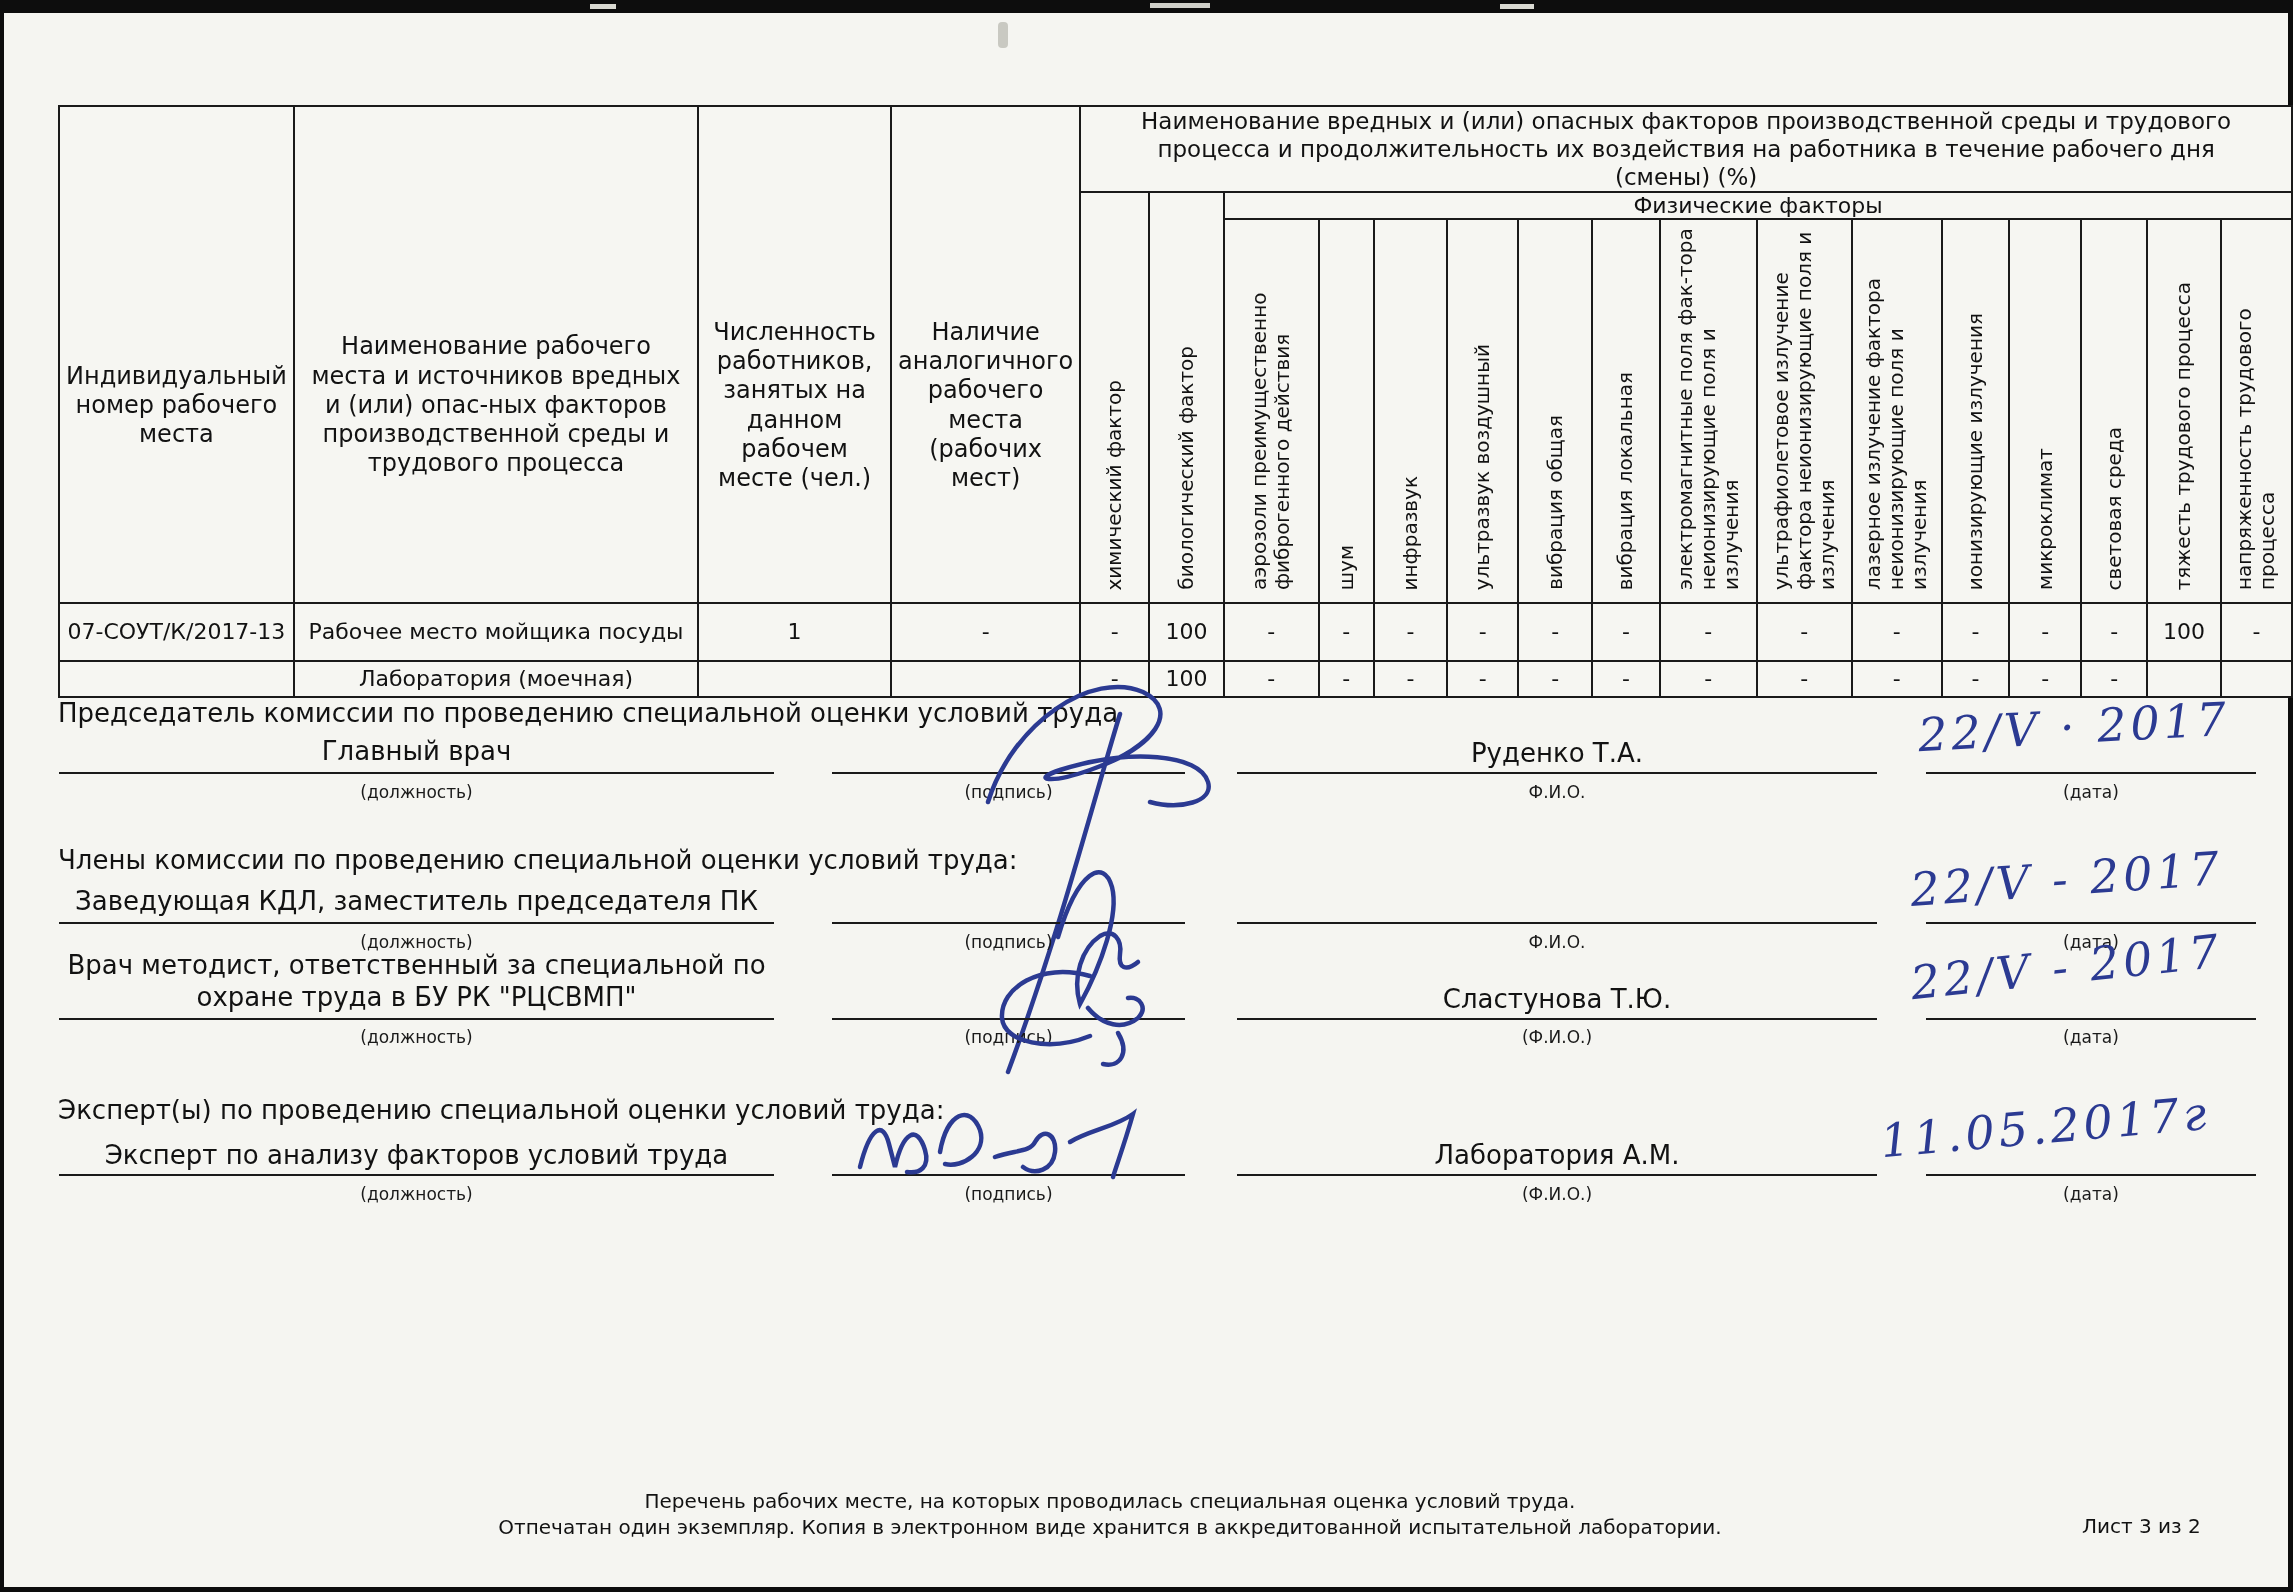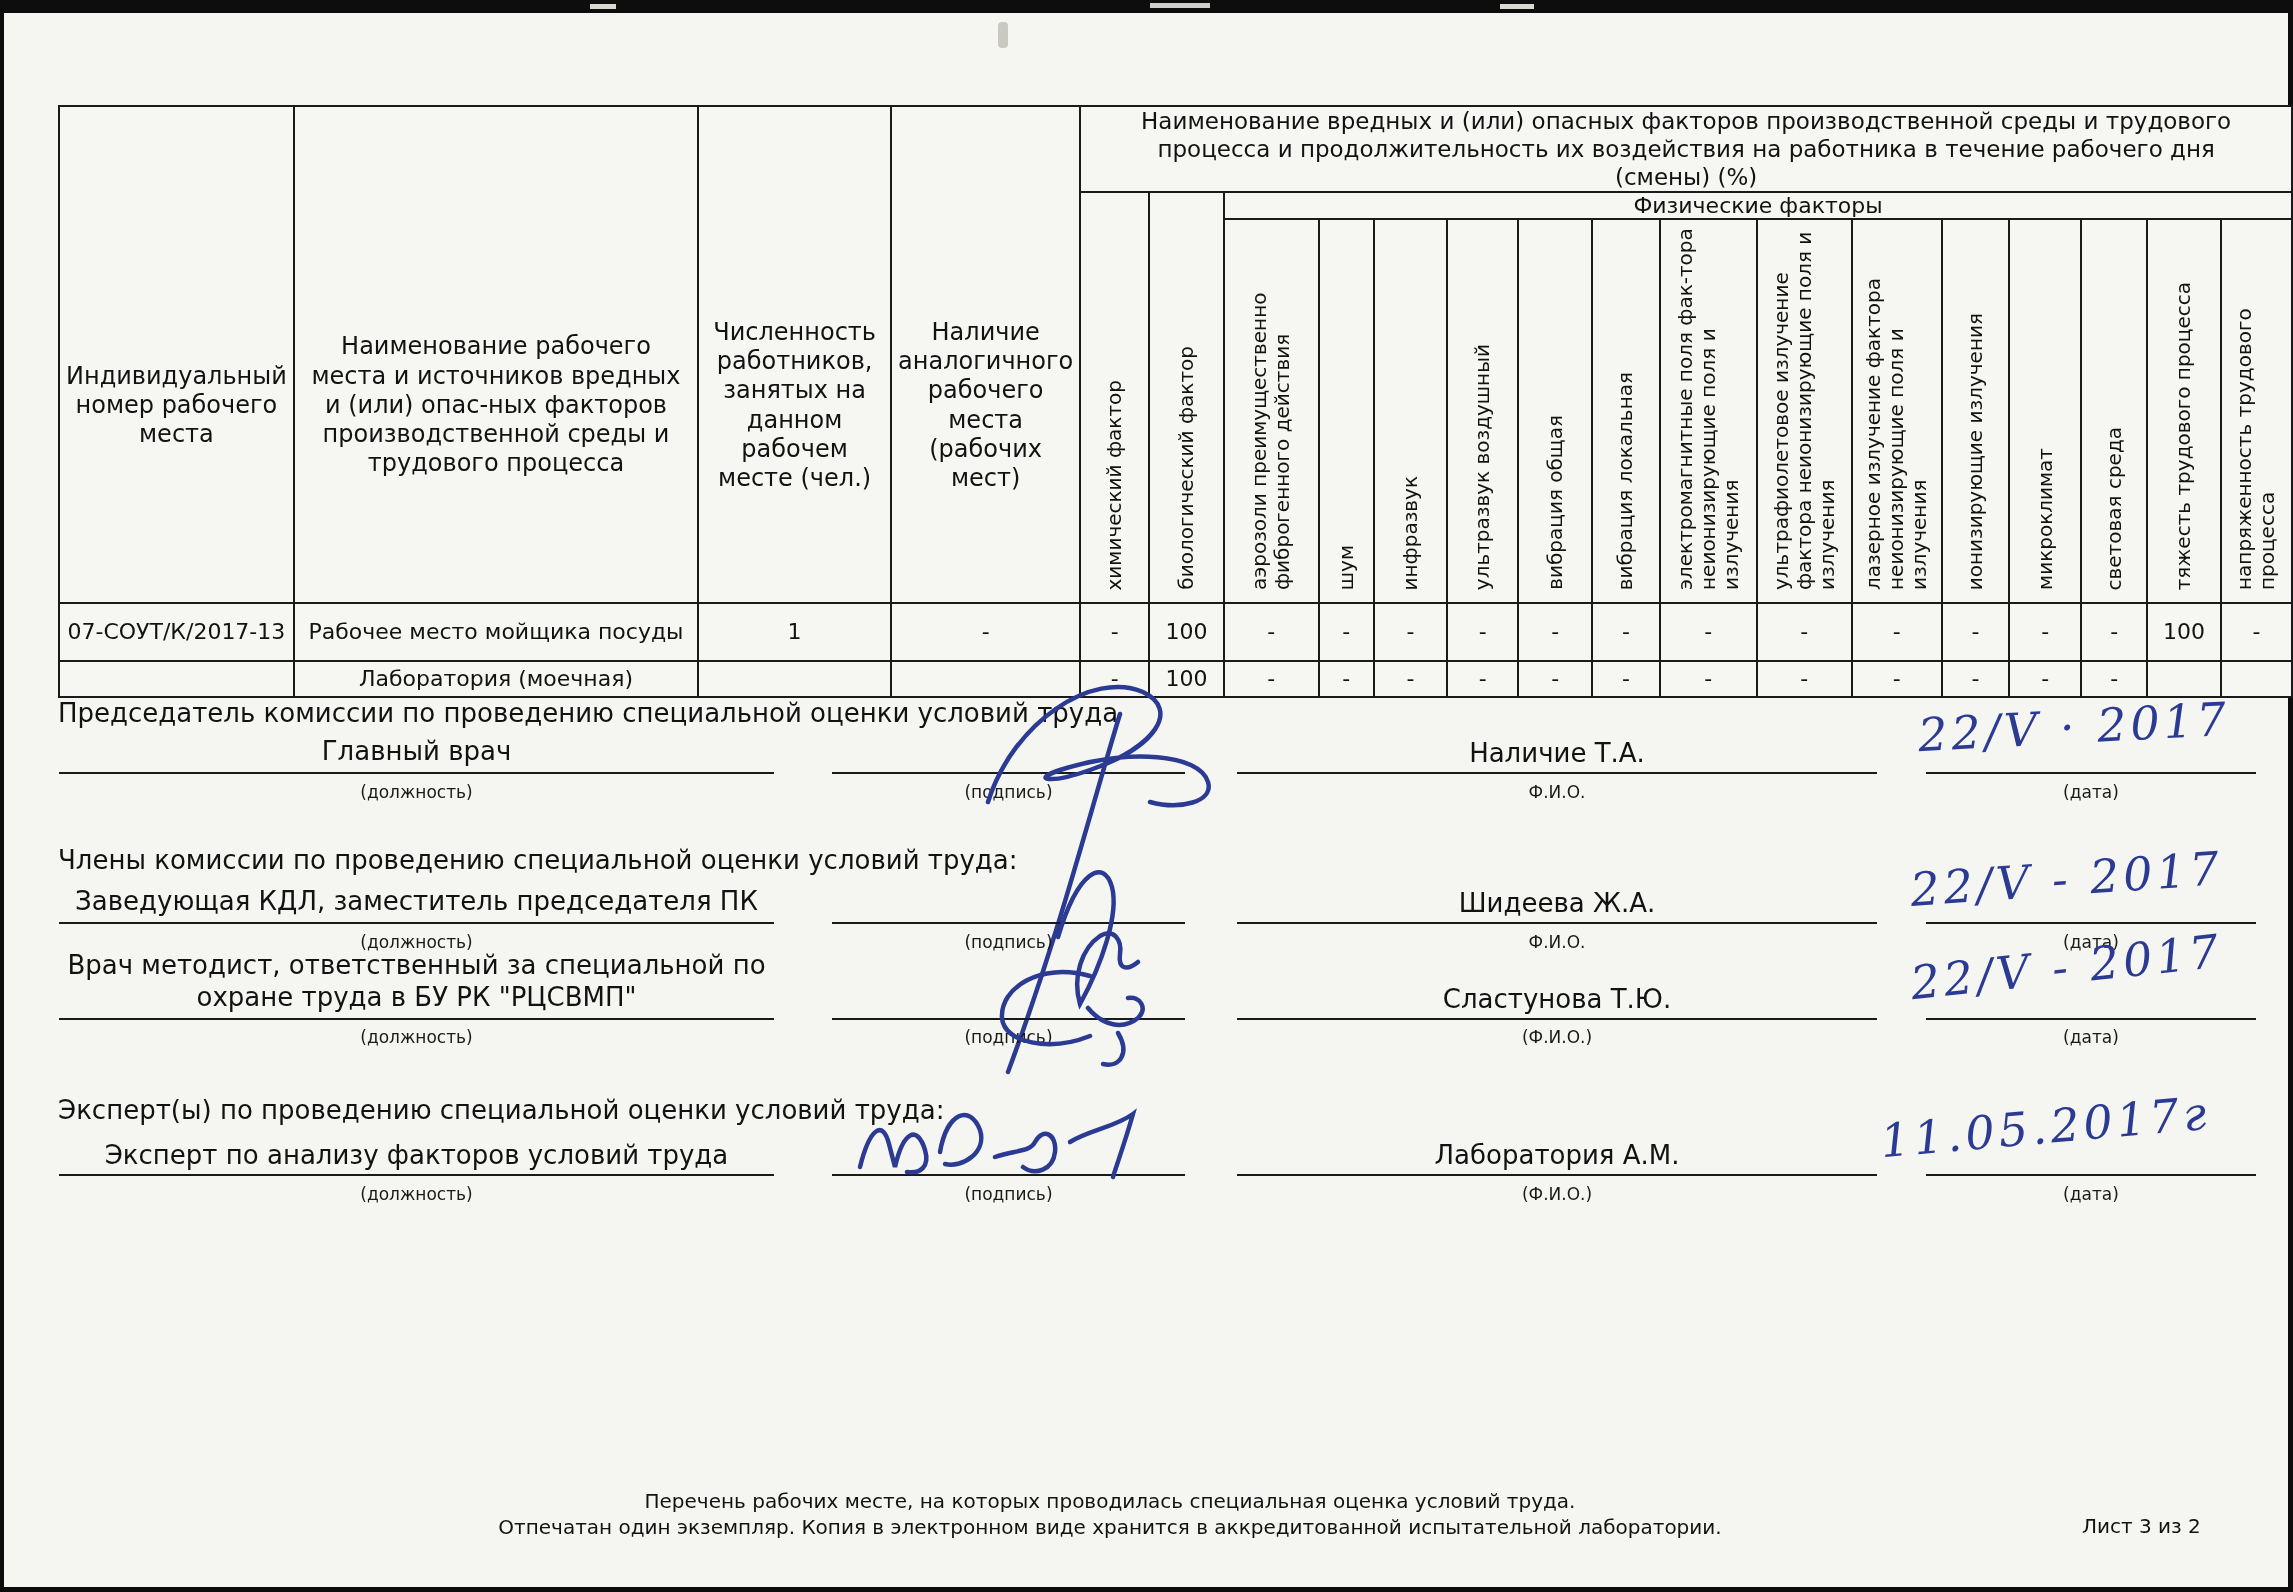--- a/index.html
+++ b/index.html
@@ -176,40 +176,39 @@
       </tbody>
   </table>
 
   <div class="sec-title" style="left:58px; top:698px;">Председатель комиссии по проведению специальной оценки условий труда</div>
 
   <div class="over" style="left:59px;  top:736px; width:715px;">Главный врач</div>
   <div class="fline" style="left:59px;  top:772px; width:715px;"></div>
   <div class="under" style="left:59px;  top:782px; width:715px;">(должность)</div>
   <div class="fline" style="left:832px; top:772px; width:353px;"></div>
   <div class="under" style="left:832px; top:782px; width:353px;">(подпись)</div>
-  <div class="over" style="left:1237px; top:738px; width:640px;">Наличие Т.А.</div>
+  <div class="over" style="left:1237px; top:738px; width:640px;">Руденко Т.А.</div>
   <div class="fline" style="left:1237px; top:772px; width:640px;"></div>
   <div class="under" style="left:1237px; top:782px; width:640px;">Ф.И.О.</div>
   <div class="hand" style="left:1918px; top:700px; transform:rotate(-3deg);">22/V · 2017</div>
   <div class="fline" style="left:1926px; top:772px; width:330px;"></div>
   <div class="under" style="left:1926px; top:782px; width:330px;">(дата)</div>
 
   <svg class="sigsvg" style="left:968px; top:652px;" width="250" height="440" viewBox="0 0 250 440">
     <path d="M20,150 C45,70 125,18 175,40 C212,58 188,95 122,118 C82,132 62,128 92,118 C162,96 232,102 240,130 C246,150 212,158 182,150"></path>
     <path d="M152,62 C122,160 92,280 40,420"></path>
   </svg>
 
   <div class="sec-title" style="left:58px; top:845px;">Члены комиссии по проведению специальной оценки условий труда:</div>
 
   <div class="over" style="left:59px;  top:886px; width:715px;">Заведующая КДЛ, заместитель председателя ПК</div>
   <div class="fline" style="left:59px;  top:922px; width:715px;"></div>
   <div class="under" style="left:59px;  top:932px; width:715px;">(должность)</div>
   <div class="fline" style="left:832px; top:922px; width:353px;"></div>
   <div class="under" style="left:832px; top:932px; width:353px;">(подпись)</div>
-  <div class="over" style="left:1237px; top:888px; width:640px;">Шидеева Ж.А.</div>
   <div class="fline" style="left:1237px; top:922px; width:640px;"></div>
   <div class="under" style="left:1237px; top:932px; width:640px;">Ф.И.О.</div>
   <div class="hand" style="left:1910px; top:852px; transform:rotate(-4deg);">22/V - 2017</div>
   <div class="fline" style="left:1926px; top:922px; width:330px;"></div>
   <div class="under" style="left:1926px; top:932px; width:330px;">(дата)</div>
 
   <svg class="sigsvg" style="left:1030px; top:842px;" width="180" height="175" viewBox="0 0 180 175">
     <path d="M28,95 C48,28 74,16 82,45 C89,72 72,122 50,162 C42,135 52,106 70,94 C84,86 92,98 90,112 C88,126 96,130 108,120"></path>
   </svg>
 

